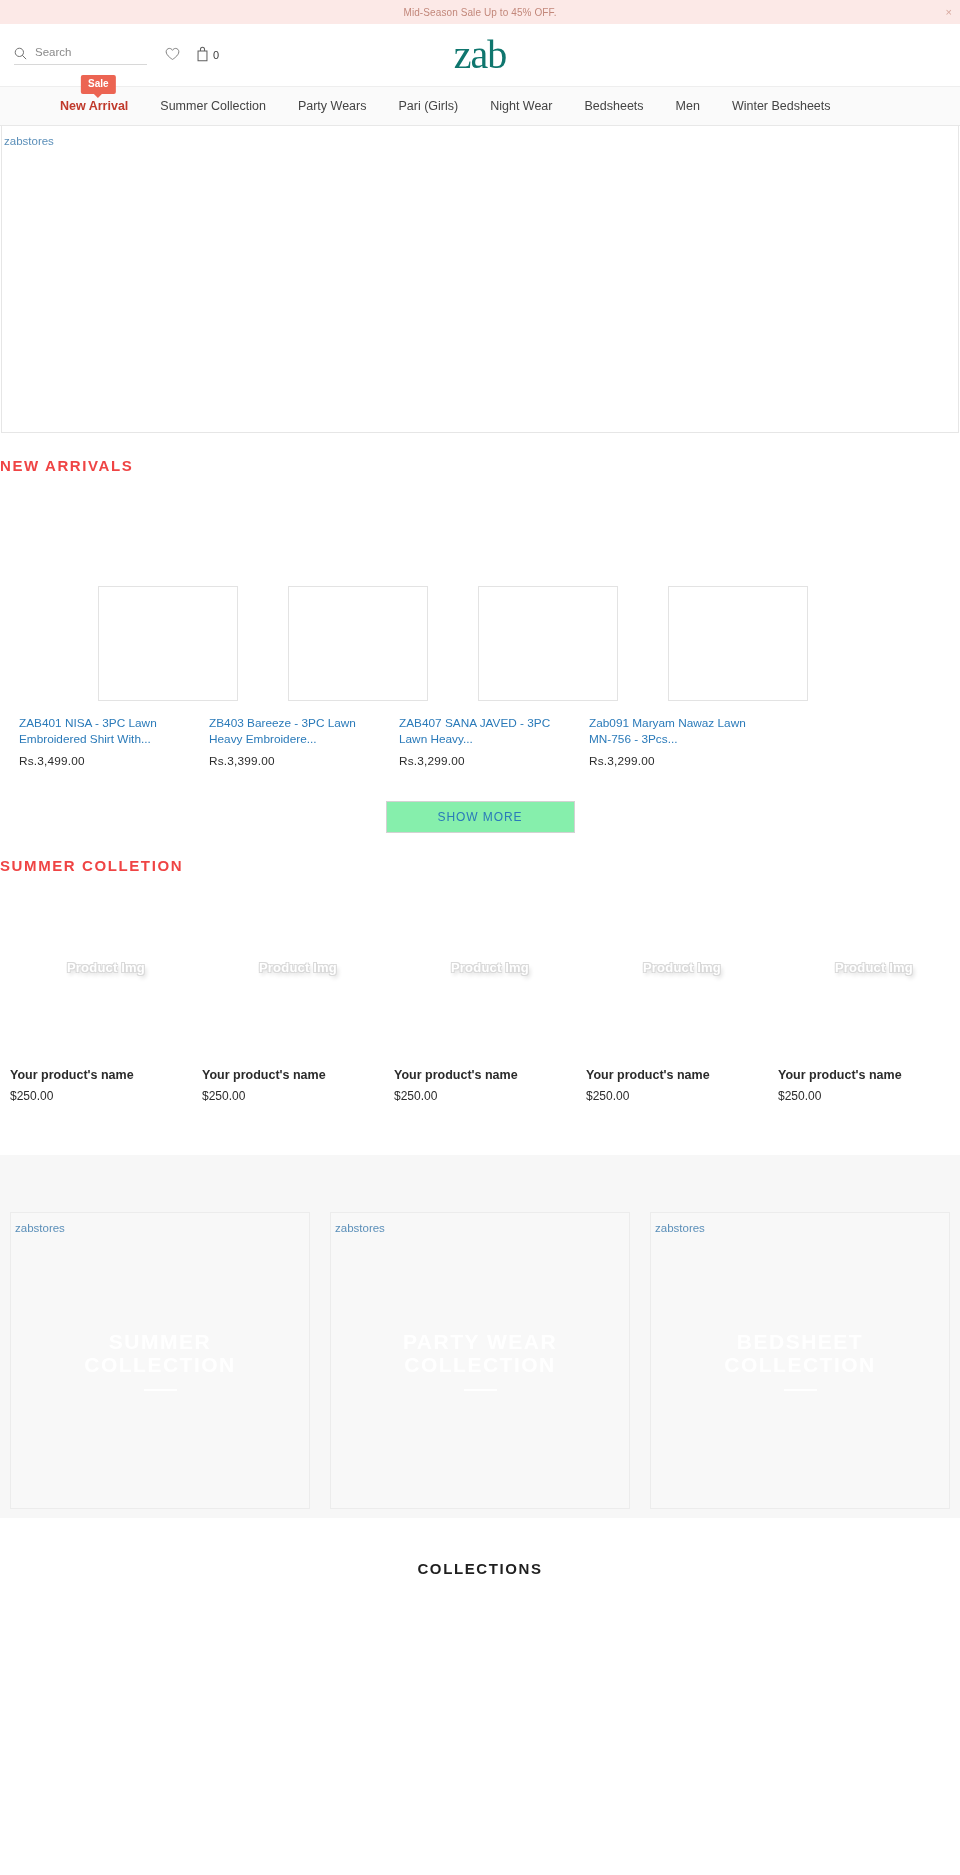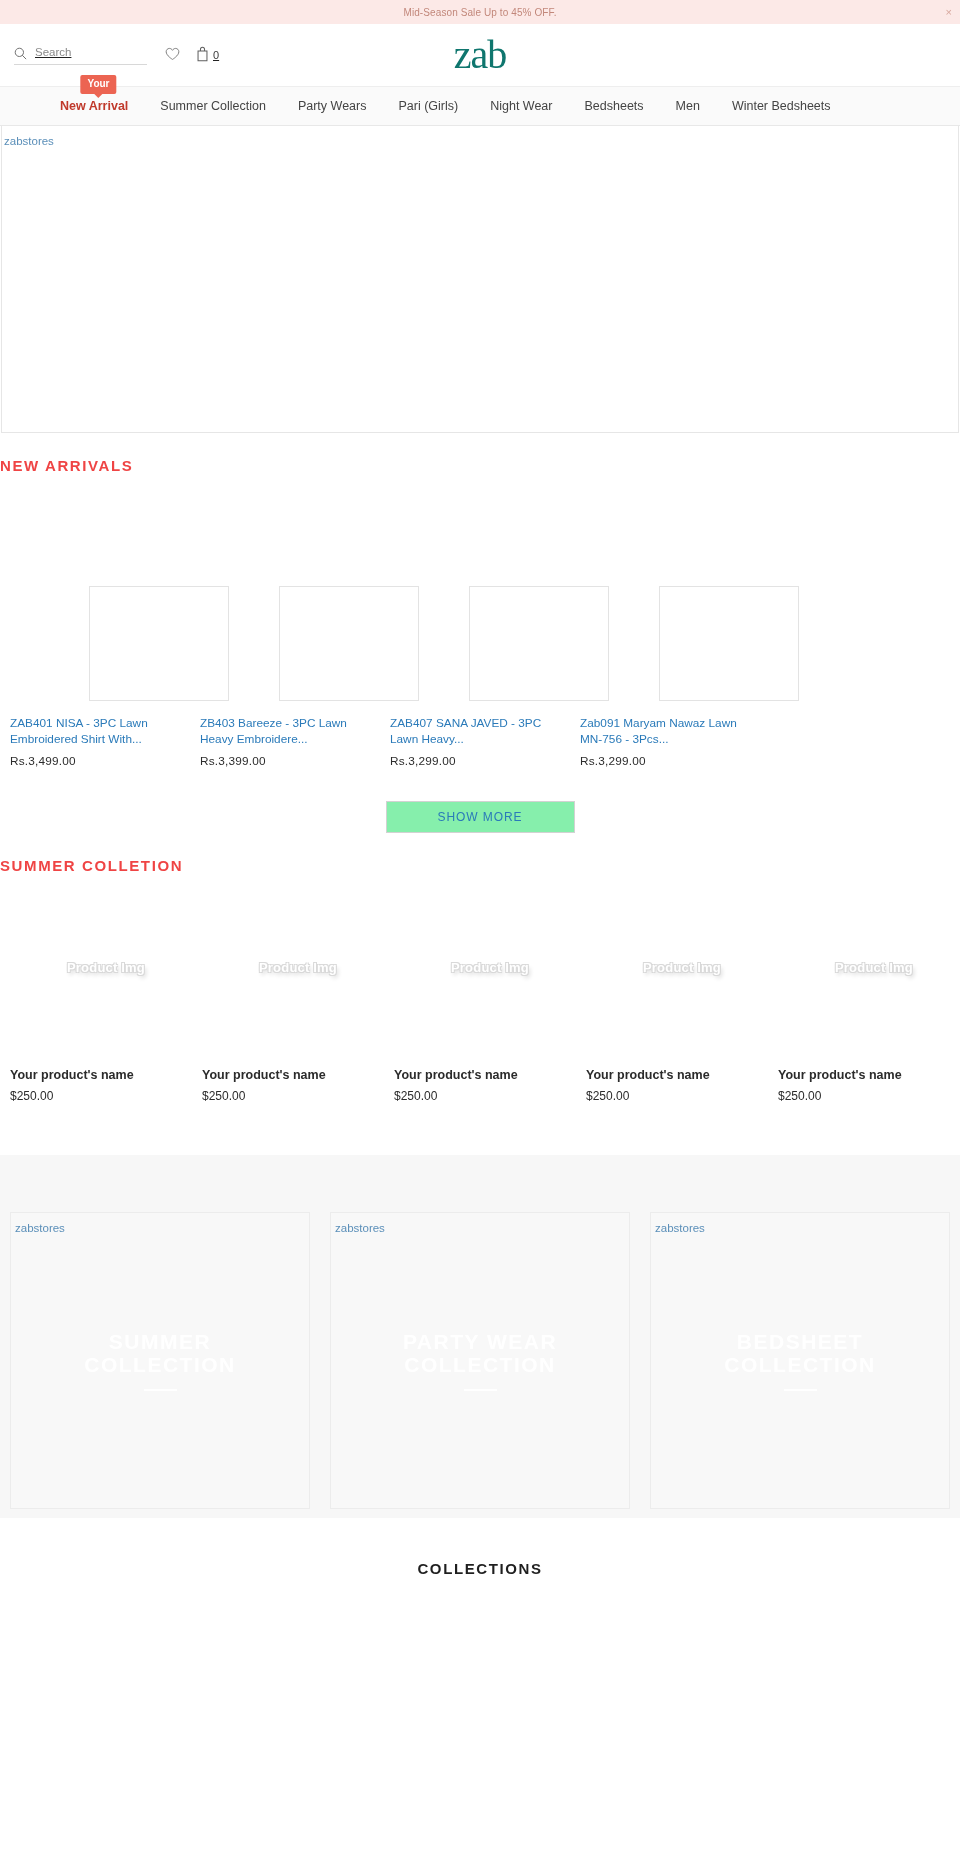--- a/index.html
+++ b/index.html
@@ -40,21 +40,20 @@
   }
 
   
   .header {
     position: relative;
     height: 62px;
     background: #ffffff;
     display: flex;
     align-items: center;
     padding: 0 14px;
-    text-decoration: underline;
   }
   .header-left {
     display: flex;
     align-items: center;
     gap: 0;
   }
   .search-wrap {
     display: flex;
     align-items: center;
     gap: 8px;
@@ -195,21 +194,21 @@
     cursor: pointer;
     padding-right: 18px;
   }
   .prod-price {
     font-size: 11.8px;
     color: #2c2c2c;
     margin-top: 6px;
     letter-spacing: .2px;
   }
 
-  .new-arrivals-row { margin-top: 112px; }
+  .new-arrivals-row { margin-top: 112px; margin-left: 9px; }
 
   .show-more-wrap { text-align: center; margin-top: 33px; }
   .show-more {
     display: inline-block;
     min-width: 189px;
     padding: 8px 18px;
     border: 1px solid #d2d2d2;
     background: #86efac;
     color: #2a7ab9;
     font-size: 12px;
@@ -339,21 +338,21 @@
   </div>
 
   <div class="logo">
     <span class="logo-text">zab</span>
   </div>
 </div>
 
 <div class="navbar">
 
   <div class="nav-item active">
-    <span class="sale-badge">Your</span>
+    <span class="sale-badge">Sale</span>
     <span>New Arrival</span>
   </div>
   <div class="nav-item">
     <span>Summer Collection</span>
   </div>
   <div class="nav-item">
     <span>Party Wears</span>
   </div>
   <div class="nav-item">
     <span>Pari (Girls)</span>

